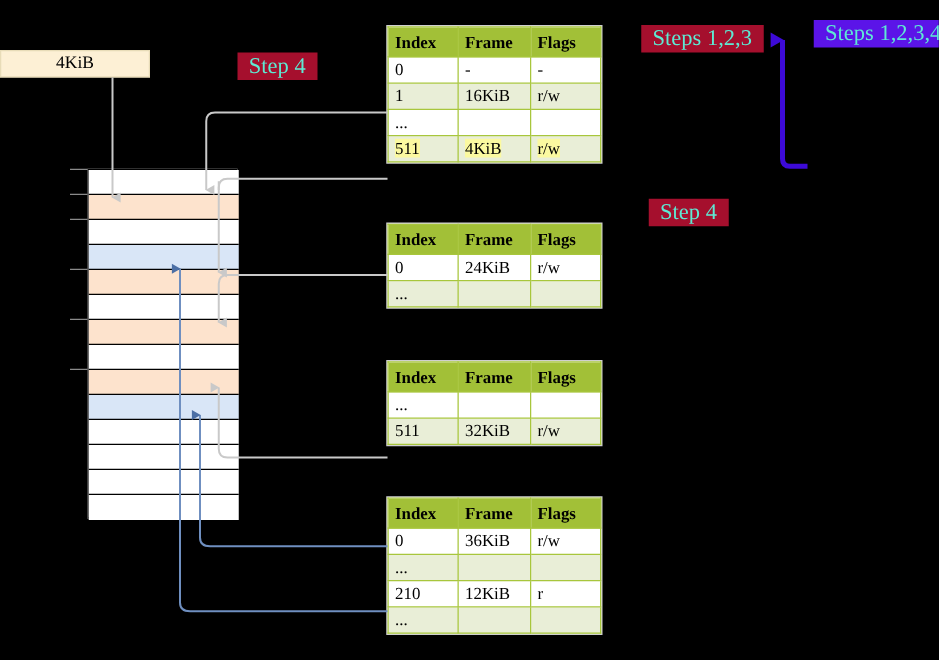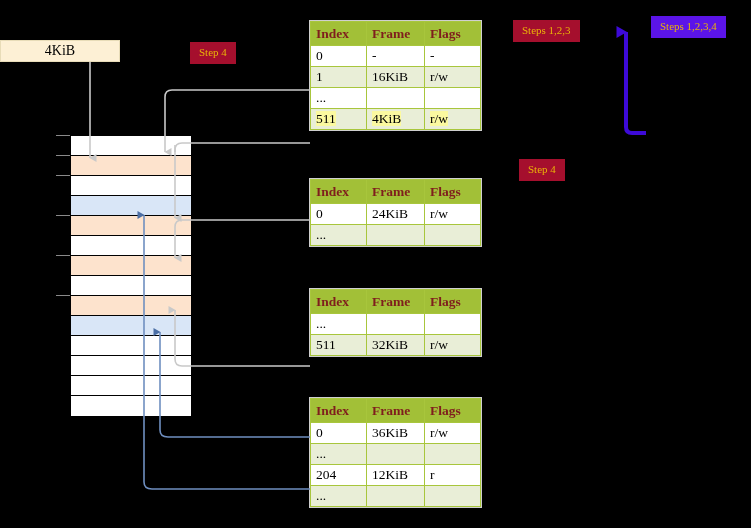--- a/index.html
+++ b/index.html
@@ -11,22 +11,22 @@
   #root {
     position: relative;
     width: 751px; height: 528px;
     background: #000000;
     font-family: "Liberation Serif", "DejaVu Serif", serif;
   }
 
   
   .badge {
     position: absolute;
-    color: #eab308;
-    font-size: 11px;
+    color: #5eead4;
+    font-size: 18px;
     line-height: 15px;
     padding: 3px 9px 4px 9px;
     white-space: nowrap;
     font-family: "Liberation Serif", "DejaVu Serif", serif;
   }
   .badge-red   { background: #a50f2d; }
   .badge-blue  { background: #5b14e8; }
 
   
   .kib-box {
@@ -81,21 +81,21 @@
     border: 1px solid #a8c63c;
     padding: 2px 5px;
     height: 20px;
     box-sizing: border-box;
     vertical-align: middle;
     text-align: left;
     font-weight: normal;
   }
   .ptable th {
     background: #a2c037;
-    color: #7f1d1d;
+    color: #000000;
     font-weight: bold;
     font-size: 13.5px;
     height: 24px;
   }
   .col-index { width: 56px; }
   .col-frame { width: 58px; }
   .col-flags { width: 56px; }
 
   tr.row-white td { background: #ffffff; }
   tr.row-tint  td { background: #e9eed7; }
@@ -240,21 +240,21 @@
           <td class="col-index"><span>0</span></td>
           <td class="col-frame"><span>36KiB</span></td>
           <td class="col-flags"><span>r/w</span></td>
         </tr>
         <tr class="row-tint">
           <td class="col-index"><span>...</span></td>
           <td class="col-frame"><span></span></td>
           <td class="col-flags"><span></span></td>
         </tr>
         <tr class="row-white">
-          <td class="col-index"><span>204</span></td>
+          <td class="col-index"><span>210</span></td>
           <td class="col-frame"><span>12KiB</span></td>
           <td class="col-flags"><span>r</span></td>
         </tr>
         <tr class="row-tint">
           <td class="col-index"><span>...</span></td>
           <td class="col-frame"><span></span></td>
           <td class="col-flags"><span></span></td>
         </tr>
       </tbody>
     </table>

